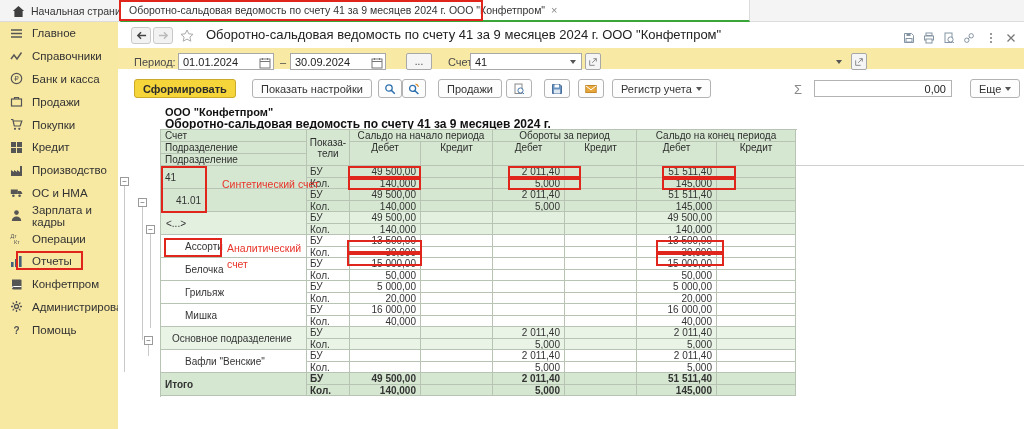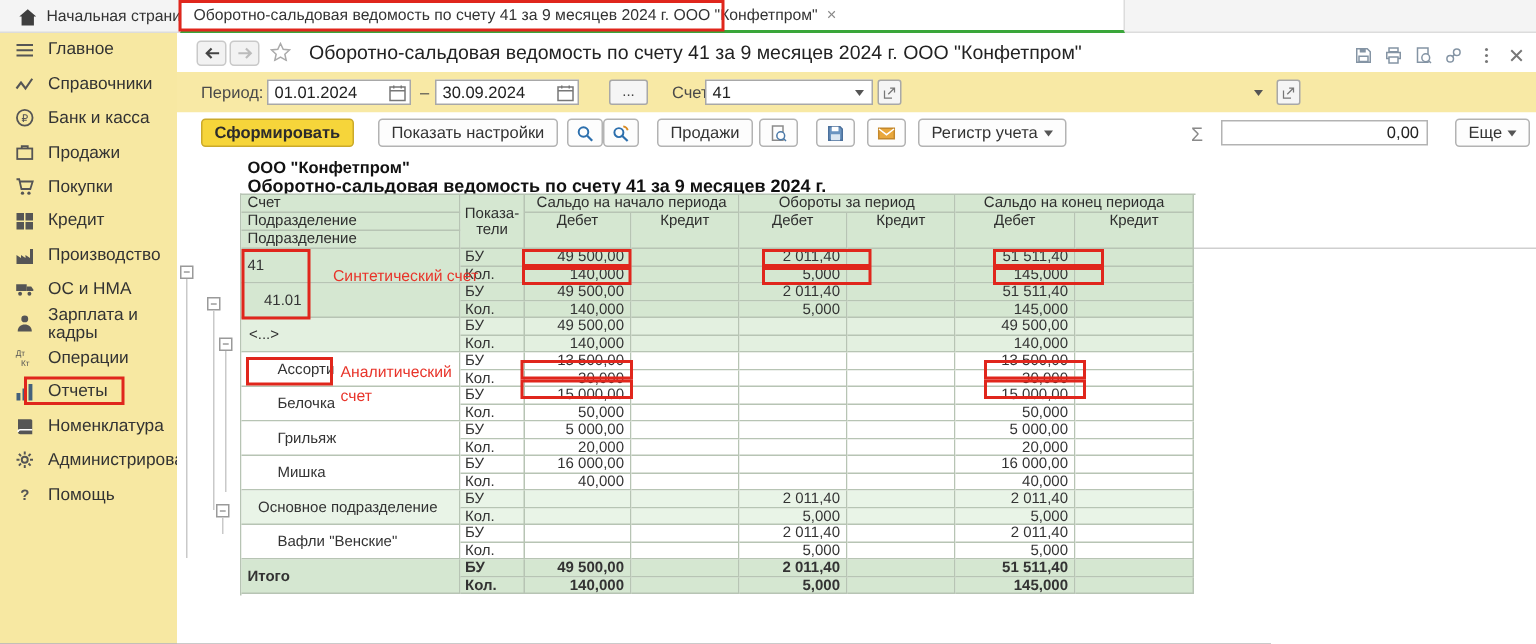--- a/index.html
+++ b/index.html
@@ -19,21 +19,21 @@
   
   .main{position:absolute;left:118px;top:22px;width:906px;height:407px;background:#fff;}
   .navrow{position:absolute;left:0;top:0;width:906px;height:26px;background:#fff;}
   .navbtn{position:absolute;top:5px;width:20px;height:17px;background:#f2f2f2;border:1px solid #c9c9c9;border-radius:3px;display:flex;align-items:center;justify-content:center;}
   .navbtn svg{width:13px;height:11px;}
   .star{position:absolute;left:62px;top:6px;width:14px;height:13px;}
   .nav-title{position:absolute;left:88px;top:5px;font-size:13px;color:#222;white-space:nowrap;}
   .nav-ico{position:absolute;top:8px;width:12px;height:12px;}
   .nav-ico svg{width:12px;height:12px;}
   
-  .filterrow{position:absolute;left:0;top:26px;width:906px;height:27px;background:#f8e9a5;}
+  .filterrow{position:absolute;left:0;top:26px;width:906px;height:21px;background:#f8e9a5;}
   .flabel{position:absolute;top:8px;font-size:11px;color:#4a4a4a;}
   .finput{position:absolute;top:5px;height:17px;background:#fff;border:1px solid #a8a8a8;font-size:11px;color:#222;padding:0 4px;font-family:inherit;}
   .fbtn{position:absolute;top:5px;height:17px;background:#f5f5f5;border:1px solid #a8a8a8;border-radius:2px;font-size:10px;color:#444;display:flex;align-items:center;justify-content:center;}
   .cal{position:absolute;top:7px;width:12px;height:12px;}
   .ddtri{position:absolute;width:0;height:0;border-left:3.5px solid transparent;border-right:3.5px solid transparent;border-top:4px solid #555;}
   
   .actionrow{position:absolute;left:0;top:53px;width:906px;height:27px;background:#fff;}
   .abtn{position:absolute;top:4px;height:19px;background:#fdfdfd;border:1px solid #b3b3b3;border-radius:3px;font-size:11px;color:#333;display:flex;align-items:center;justify-content:center;gap:4px;padding:0 8px;}
   .abtn.icon{padding:0;}
   .abtn svg{width:12px;height:12px;}
@@ -203,21 +203,21 @@
         </span>
         <span class="sb-lbl">Отчеты</span>
       </div>
       <div class="sb-item">
         <span class="sb-ico">
           <svg viewBox="0 0 13 13">
             <path d="M2 1.5h8.5a1 1 0 0 1 1 1V11.5H3.5A1.5 1.5 0 0 1 2 10z" fill="#555"></path>
             <path d="M2 10a1.5 1.5 0 0 1 1.5-1.5h8" stroke="#fff" fill="none"></path>
           </svg>
         </span>
-        <span class="sb-lbl">Номенклатура</span>
+        <span class="sb-lbl">Конфетпром</span>
       </div>
       <div class="sb-item">
         <span class="sb-ico">
           <svg viewBox="0 0 13 13">
             <circle cx="6.5" cy="6.5" r="2" fill="none" stroke="#555" stroke-width="1.3"></circle>
             <path d="M6.5 1v2M6.5 10v2M1 6.5h2M10 6.5h2M2.6 2.6l1.4 1.4M9 9l1.4 1.4M10.4 2.6L9 4M4 9l-1.4 1.4" stroke="#555" stroke-width="1.3"></path>
           </svg>
         </span>
         <span class="sb-lbl">Администрирование</span>
       </div>

